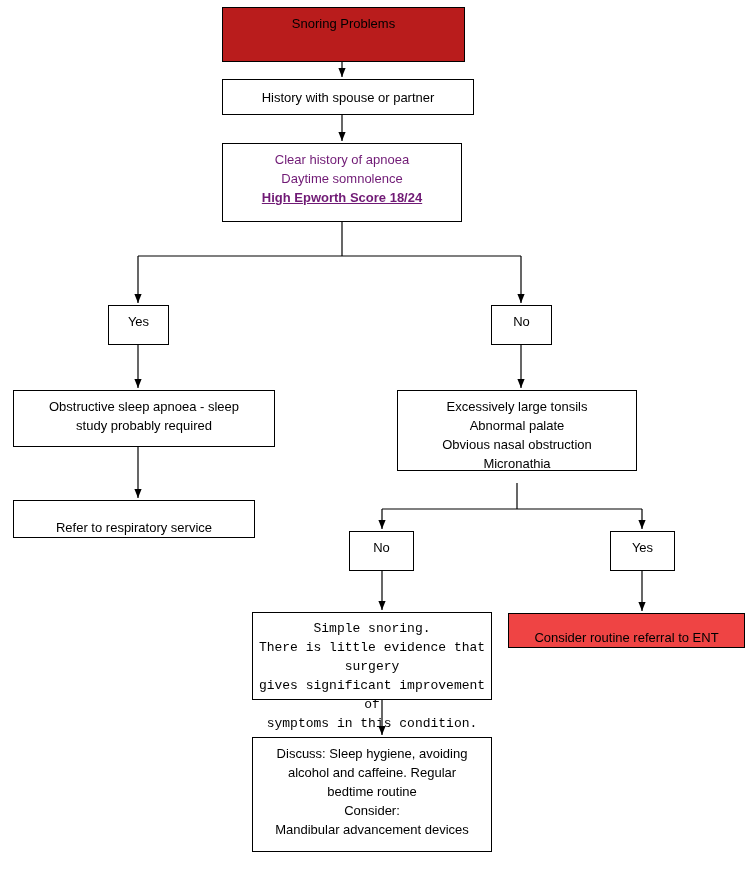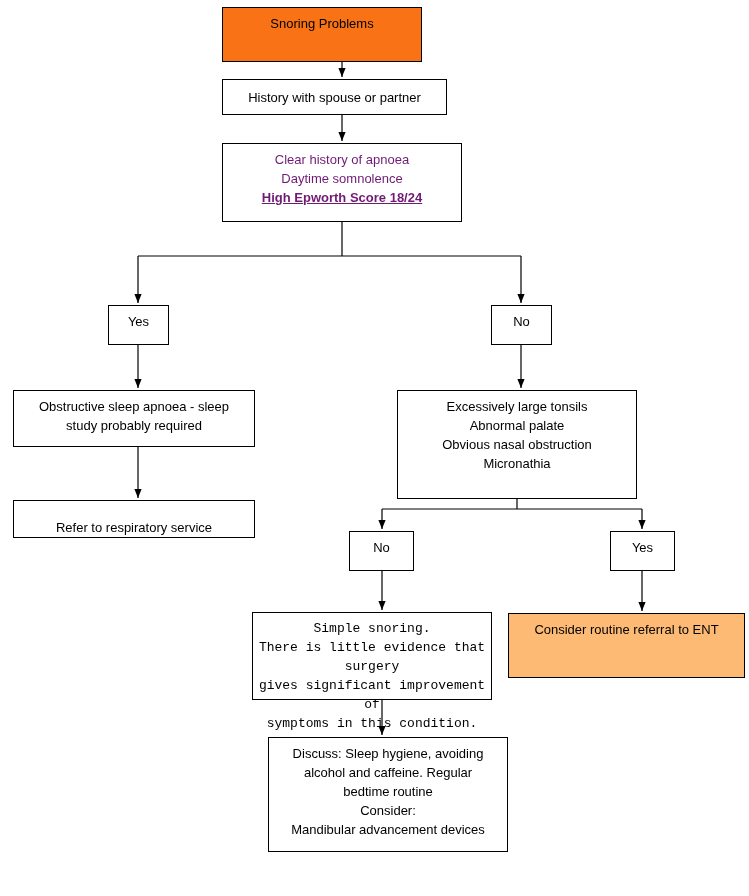--- a/index.html
+++ b/index.html
@@ -85,53 +85,53 @@
         <polygon points="138,498 134.4,489 141.6,489" fill="#000000"></polygon>
         <polygon points="521,388 517.4,379 524.6,379" fill="#000000"></polygon>
         <polygon points="382,529 378.4,520 385.6,520" fill="#000000"></polygon>
         <polygon points="642,529 638.4,520 645.6,520" fill="#000000"></polygon>
         <polygon points="382,610 378.4,601 385.6,601" fill="#000000"></polygon>
         <polygon points="642,611 638.4,602 645.6,602" fill="#000000"></polygon>
         <polygon points="382,735 378.4,726 385.6,726" fill="#000000"></polygon>
       </g>
   </svg>
   <div id="node-layer">
-      <div class="node top-aligned" style="left: 222px; top: 7px; width: 200px; height: 55px; border-color: rgb(0, 0, 0); background: #f97316; color: rgb(0, 0, 0);">
+      <div class="node top-aligned" style="left: 222px; top: 7px; width: 243px; height: 55px; border-color: rgb(0, 0, 0); background: #b91c1c; color: rgb(0, 0, 0);">
         <span class="node-text">Snoring Problems</span>
       </div>
-      <div class="node" style="left: 222px; top: 79px; width: 225px; height: 36px; border-color: rgb(0, 0, 0); background: rgb(255, 255, 255); color: rgb(0, 0, 0);">
+      <div class="node" style="left: 222px; top: 79px; width: 252px; height: 36px; border-color: rgb(0, 0, 0); background: rgb(255, 255, 255); color: rgb(0, 0, 0);">
         <span class="node-text">History with spouse or partner</span>
       </div>
       <div class="node top-aligned" style="left: 222px; top: 143px; width: 240px; height: 79px; border-color: rgb(0, 0, 0); background: rgb(255, 255, 255); color: #701a75;">
         <span class="node-text">Clear history of apnoea<br>Daytime somnolence<br><span style="font-weight: bold; text-decoration: underline;">High Epworth Score 18/24</span></span>
       </div>
       <div class="node top-aligned" style="left: 108px; top: 305px; width: 61px; height: 40px; border-color: rgb(0, 0, 0); background: rgb(255, 255, 255); color: rgb(0, 0, 0);">
         <span class="node-text">Yes</span>
       </div>
       <div class="node top-aligned" style="left: 491px; top: 305px; width: 61px; height: 40px; border-color: rgb(0, 0, 0); background: rgb(255, 255, 255); color: rgb(0, 0, 0);">
         <span class="node-text">No</span>
       </div>
-      <div class="node top-aligned" style="left: 13px; top: 390px; width: 242px; height: 57px; border-color: rgb(0, 0, 0); background: rgb(255, 255, 255); color: rgb(0, 0, 0);">
+      <div class="node top-aligned" style="left: 13px; top: 390px; width: 262px; height: 57px; border-color: rgb(0, 0, 0); background: rgb(255, 255, 255); color: rgb(0, 0, 0);">
         <span class="node-text">Obstructive sleep apnoea - sleep<br>study probably required</span>
       </div>
       <div class="node top-aligned" style="left: 13px; top: 500px; width: 242px; height: 38px; border-color: rgb(0, 0, 0); background: rgb(255, 255, 255); color: rgb(0, 0, 0); align-items: flex-end;">
         <span class="node-text">Refer to respiratory service</span>
       </div>
-      <div class="node top-aligned" style="left: 397px; top: 390px; width: 240px; height: 109px; border-color: rgb(0, 0, 0); background: rgb(255, 255, 255); color: rgb(0, 0, 0);">
+      <div class="node top-aligned" style="left: 397px; top: 390px; width: 240px; height: 81px; border-color: rgb(0, 0, 0); background: rgb(255, 255, 255); color: rgb(0, 0, 0);">
         <span class="node-text">Excessively large tonsils<br>Abnormal palate<br>Obvious nasal obstruction<br>Micronathia</span>
       </div>
       <div class="node top-aligned" style="left: 349px; top: 531px; width: 65px; height: 40px; border-color: rgb(0, 0, 0); background: rgb(255, 255, 255); color: rgb(0, 0, 0);">
         <span class="node-text">No</span>
       </div>
       <div class="node top-aligned" style="left: 610px; top: 531px; width: 65px; height: 40px; border-color: rgb(0, 0, 0); background: rgb(255, 255, 255); color: rgb(0, 0, 0);">
         <span class="node-text">Yes</span>
       </div>
       <div class="node top-aligned" style="left: 252px; top: 612px; width: 240px; height: 88px; border-color: rgb(0, 0, 0); background: rgb(255, 255, 255); color: rgb(0, 0, 0); font-family: Liberation Mono, monospace;">
         <span class="node-text">Simple snoring.<br>There  is little evidence that surgery<br>gives significant improvement of<br>symptoms in this condition.</span>
       </div>
-      <div class="node top-aligned" style="left: 508px; top: 613px; width: 237px; height: 65px; border-color: rgb(0, 0, 0); background: #fdba74; color: rgb(0, 0, 0);">
+      <div class="node top-aligned" style="left: 508px; top: 613px; width: 237px; height: 35px; border-color: rgb(0, 0, 0); background: #ef4444; color: rgb(0, 0, 0); align-items: flex-end;">
         <span class="node-text">Consider routine referral to ENT</span>
       </div>
-      <div class="node top-aligned" style="left: 268px; top: 737px; width: 240px; height: 115px; border-color: rgb(0, 0, 0); background: rgb(255, 255, 255); color: rgb(0, 0, 0);">
+      <div class="node top-aligned" style="left: 252px; top: 737px; width: 240px; height: 115px; border-color: rgb(0, 0, 0); background: rgb(255, 255, 255); color: rgb(0, 0, 0);">
         <span class="node-text">Discuss: Sleep hygiene, avoiding<br>alcohol and caffeine. Regular<br>bedtime routine<br>Consider:<br>Mandibular advancement devices</span>
       </div>
     </div>
 </div>
 
 </body></html>

